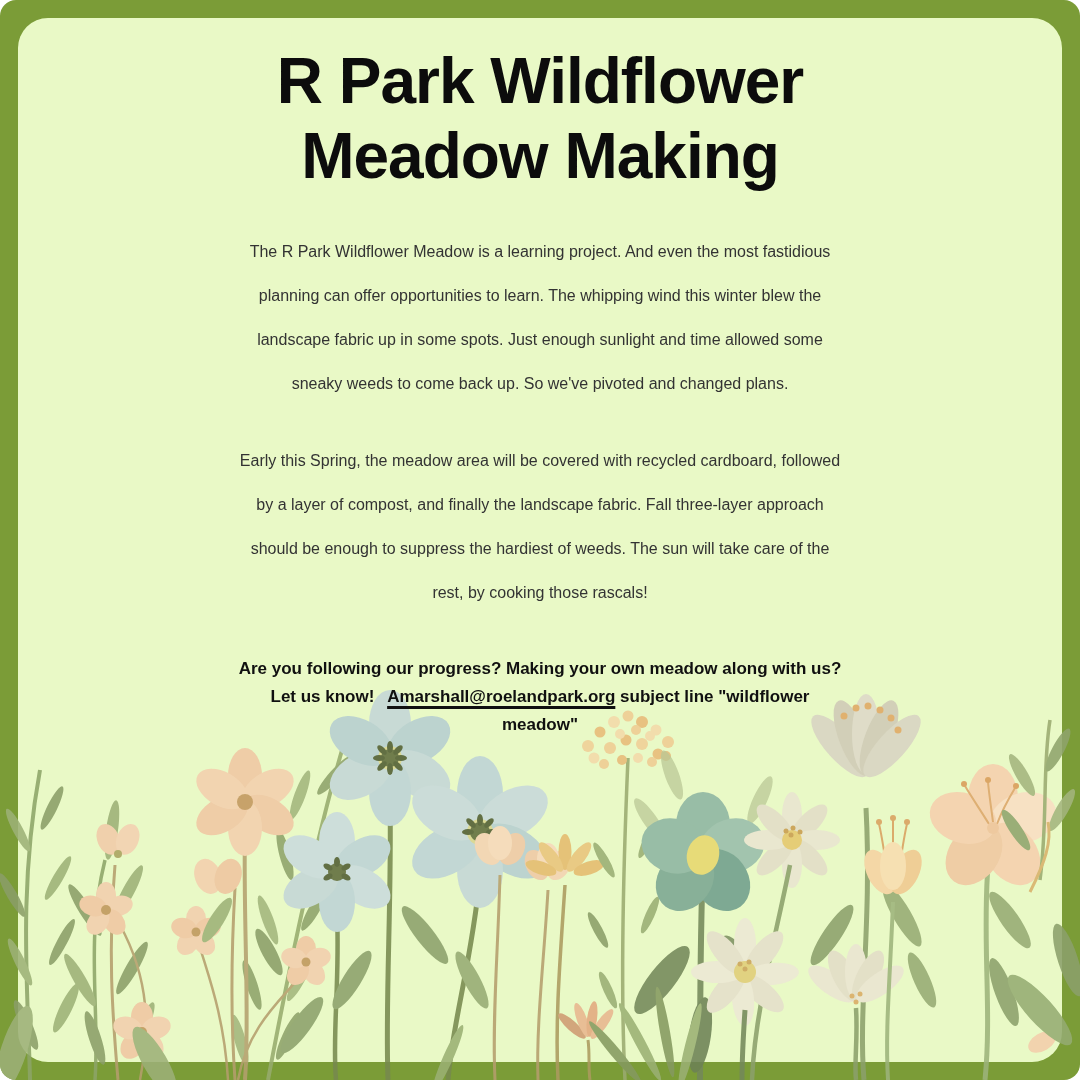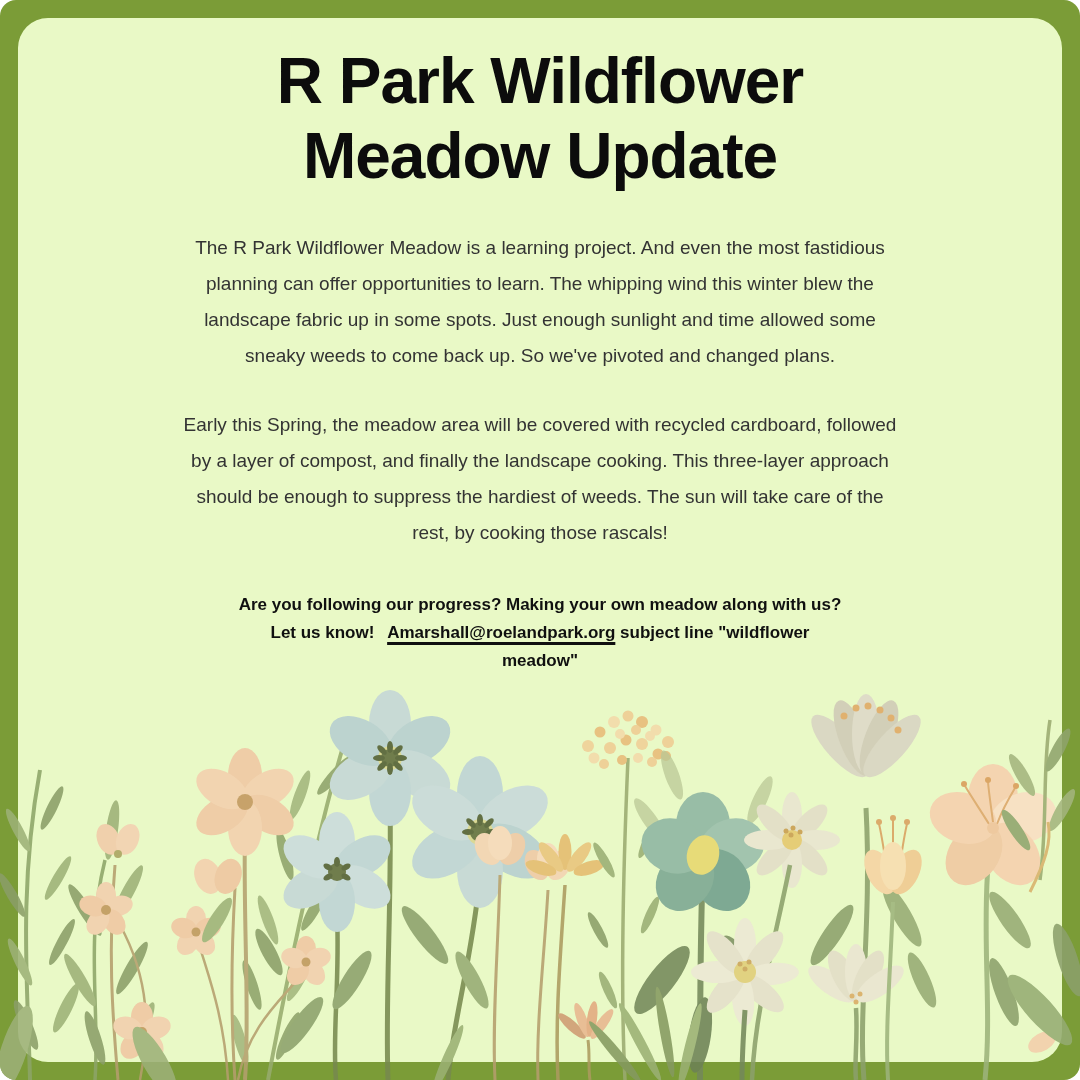--- a/index.html
+++ b/index.html
@@ -5,21 +5,21 @@
   html,body{margin:0;padding:0;background:#ffffff;}
   body{width:1080px;height:1080px;position:relative;overflow:hidden;
        font-family:"Liberation Sans",sans-serif;}
   .card{position:absolute;inset:0;background:#7b9c37;border-radius:16px;overflow:hidden;}
   .panel{position:absolute;inset:18px;background:#e9f9c6;border-radius:30px;}
   .flowers{position:absolute;left:0;bottom:0;width:1080px;height:400px;z-index:2;pointer-events:none;}
   .content{position:absolute;left:70px;right:70px;top:0;z-index:3;text-align:center;}
   .title{margin:44px 0 36px;font-size:64px;line-height:1.17;font-weight:bold;
          color:#0c0c0c;letter-spacing:-1px;}
   .t-line{display:block;}
-  .body-p{font-size:19px;line-height:36px;margin:0 auto 33px;max-width:950px;
+  .body-p{font-size:16px;line-height:44px;margin:0 auto 33px;max-width:950px;
           color:#333333;white-space:pre-line;}
   .cta{font-size:17px;line-height:28px;font-weight:bold;color:#101010;
        max-width:950px;margin:40px auto 0;white-space:pre-line;}
   .email-link{color:inherit;text-decoration:underline;text-decoration-thickness:2.5px;
               text-underline-offset:4px;margin-left:8px;}
 </style>
 </head>
 <body>
 
 <div class="card">
@@ -391,27 +391,27 @@
         <ellipse cx="448" cy="378" rx="5" ry="36" fill="#9ab074" transform="rotate(24 448 378)"></ellipse>
         <ellipse cx="155" cy="382" rx="12" ry="40" fill="#9cb078" transform="rotate(-30 155 382)"></ellipse>
         <ellipse cx="14" cy="370" rx="13" ry="46" fill="#9cb078" transform="rotate(18 14 370)"></ellipse>
       </g>
     </g>
   </svg>
 
   <div class="content">
     <h1 class="title">
       <span class="t-line">R Park Wildflower</span>
-      <span class="t-line">Meadow Update</span>
+      <span class="t-line">Meadow Making</span>
     </h1>
     <p class="body-p">The R Park Wildflower Meadow is a learning project. And even the most fastidious
 planning can offer opportunities to learn. The whipping wind this winter blew the
 landscape fabric up in some spots. Just enough sunlight and time allowed some
 sneaky weeds to come back up. So we've pivoted and changed plans.</p>
     <p class="body-p">Early this Spring, the meadow area will be covered with recycled cardboard, followed
-by a layer of compost, and finally the landscape cooking. This three-layer approach
+by a layer of compost, and finally the landscape fabric. Fall three-layer approach
 should be enough to suppress the hardiest of weeds. The sun will take care of the
 rest, by cooking those rascals!</p>
     <p class="cta"><span>Are you following our progress? Making your own meadow along with us?
 Let us know! </span><a class="email-link" href="#">Amarshall@roelandpark.org</a><span> subject line "wildflower
 meadow"</span></p>
   </div>
 </div>
 
 </body></html>

